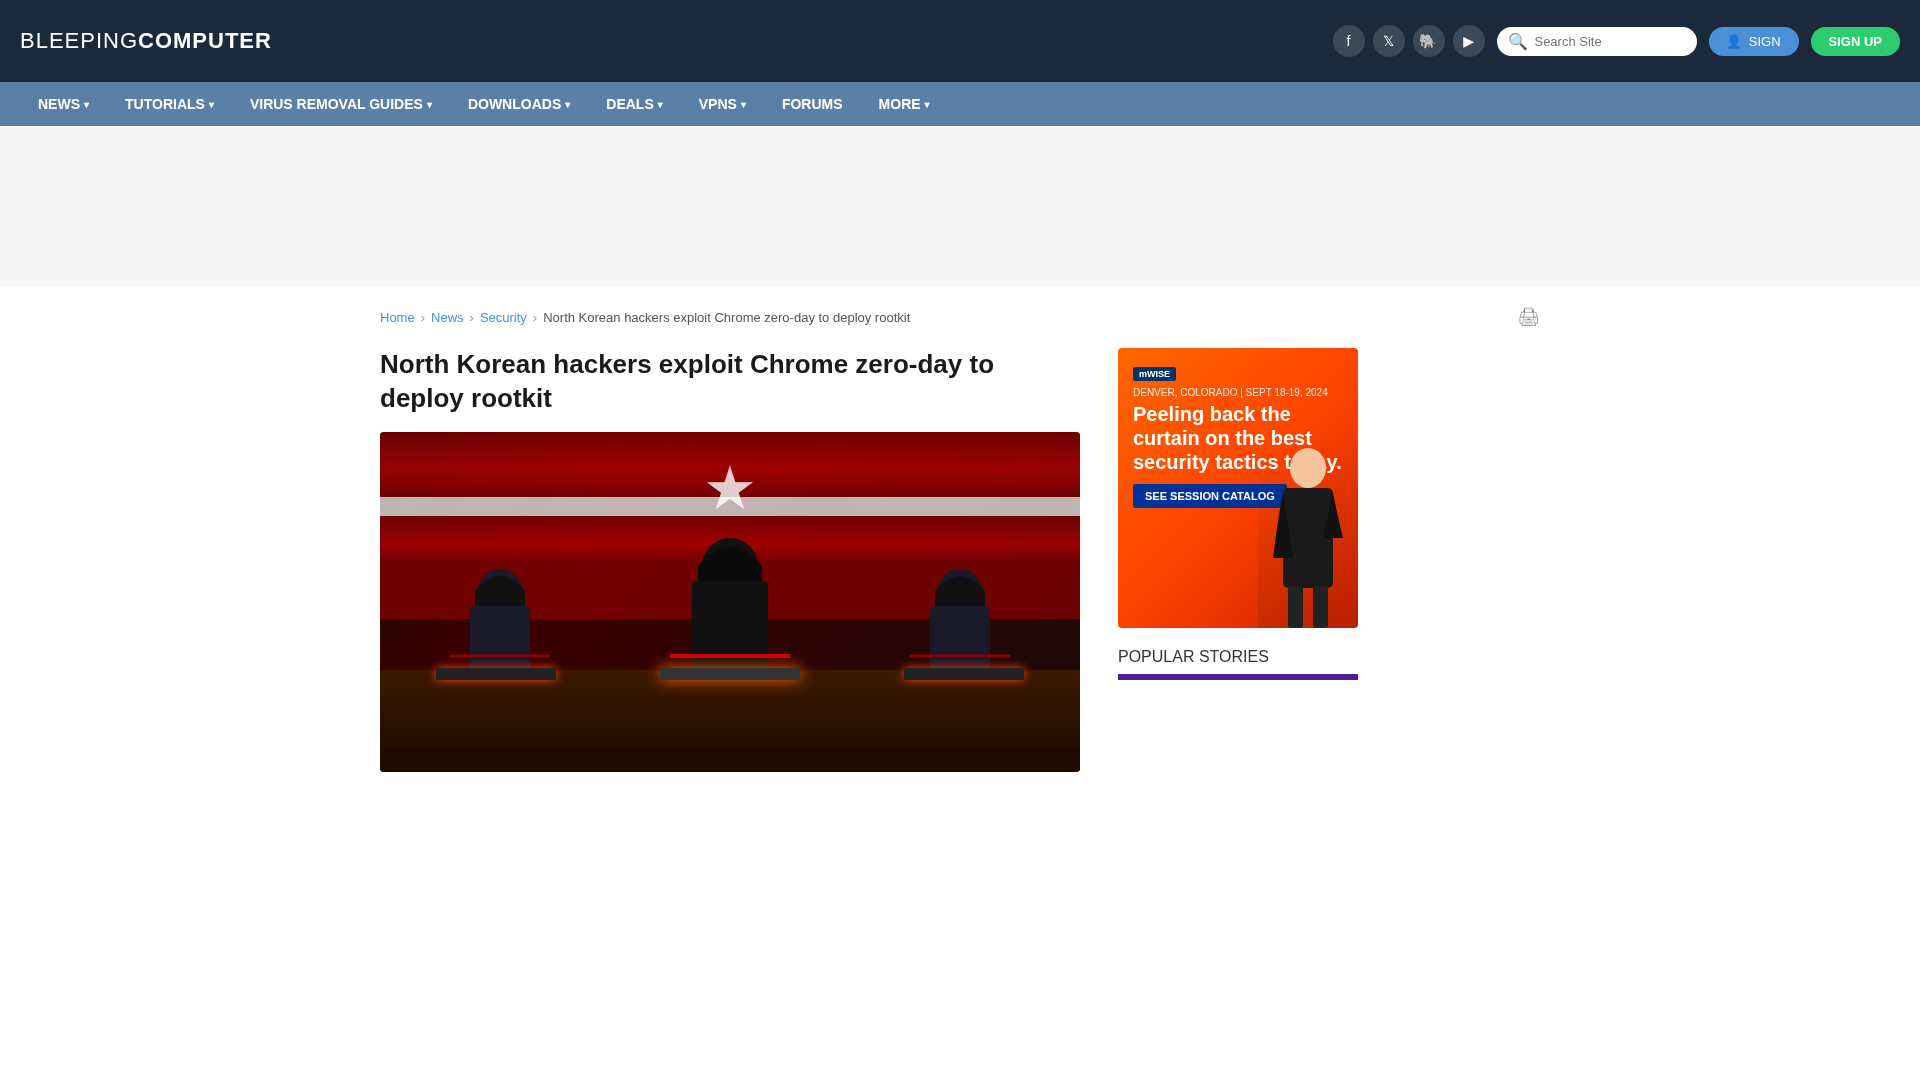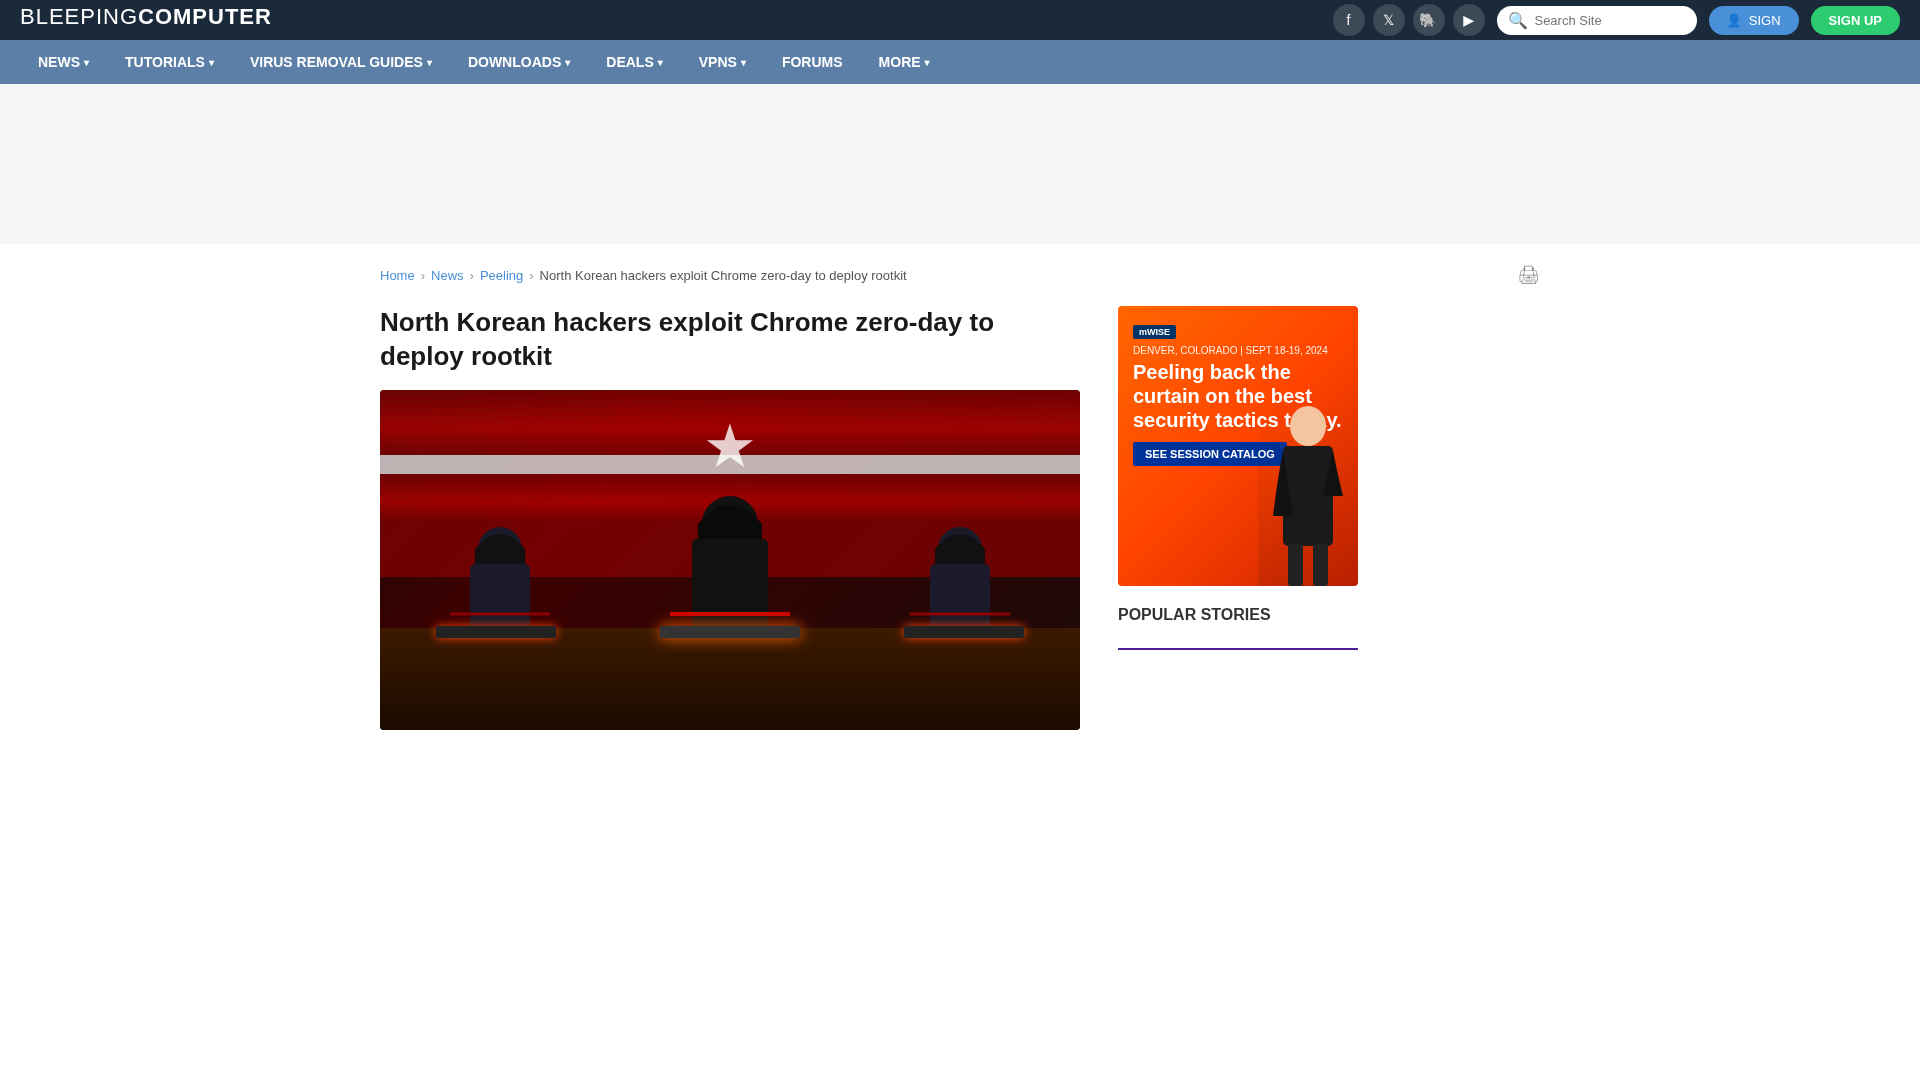--- a/index.html
+++ b/index.html
@@ -1,23 +1,23 @@
 <!DOCTYPE html>
 <html><head>
   <meta charset="utf-8">
   <style>
     * { margin: 0; padding: 0; box-sizing: border-box; }
     body { font-family: Arial, sans-serif; background: #fff; color: #333; }
 
     
     .top-header {
       background: #1a2a3a;
-      padding: 4px 20px;
-      display: flex;
-      align-items: flex-start;
+      padding: 25px 20px;
+      display: flex;
+      align-items: center;
       justify-content: space-between;
     }
     .logo {
       font-size: 22px;
       color: #fff;
       font-weight: 400;
       letter-spacing: 1px;
     }
     .logo strong { font-weight: 700; }
     .header-right {
@@ -287,24 +287,24 @@
       height: 200px;
       background: linear-gradient(180deg, transparent 0%, rgba(0,0,0,0.1) 100%);
       display: flex;
       align-items: flex-end;
       justify-content: center;
     }
 
     
     .popular-stories-title {
       font-size: 16px;
-      font-weight: bold;
+      font-weight: normal;
       color: #333;
-      border-bottom: 2px solid #4c1d95;
-      padding-bottom: 24px;
+      border-bottom: 6px solid #4c1d95;
+      padding-bottom: 8px;
       margin-bottom: 12px;
       text-transform: uppercase;
     }
     .story-thumb {
       width: 100%;
       height: 120px;
       background: linear-gradient(135deg, #c8e0c0 0%, #a0c090 50%, #4a7a5a 100%);
       border-radius: 4px;
       position: relative;
       overflow: hidden;
@@ -375,21 +375,21 @@
 </div>
 
 <div class="content-wrapper">
 
   <div class="breadcrumb">
     <div class="breadcrumb-left">
       <a href="#">Home</a>
       <span class="breadcrumb-sep">›</span>
       <a href="#">News</a>
       <span class="breadcrumb-sep">›</span>
-      <a href="#">Peeling</a>
+      <a href="#">Security</a>
       <span class="breadcrumb-sep">›</span>
       <span class="breadcrumb-current">North Korean hackers exploit Chrome zero-day to deploy rootkit</span>
     </div>
     <span class="print-icon">🖨</span>
   </div>
 
   <div class="article-layout">
 
     <div class="article-main">
       <h1 class="article-title">North Korean hackers exploit Chrome zero-day to deploy rootkit</h1>

